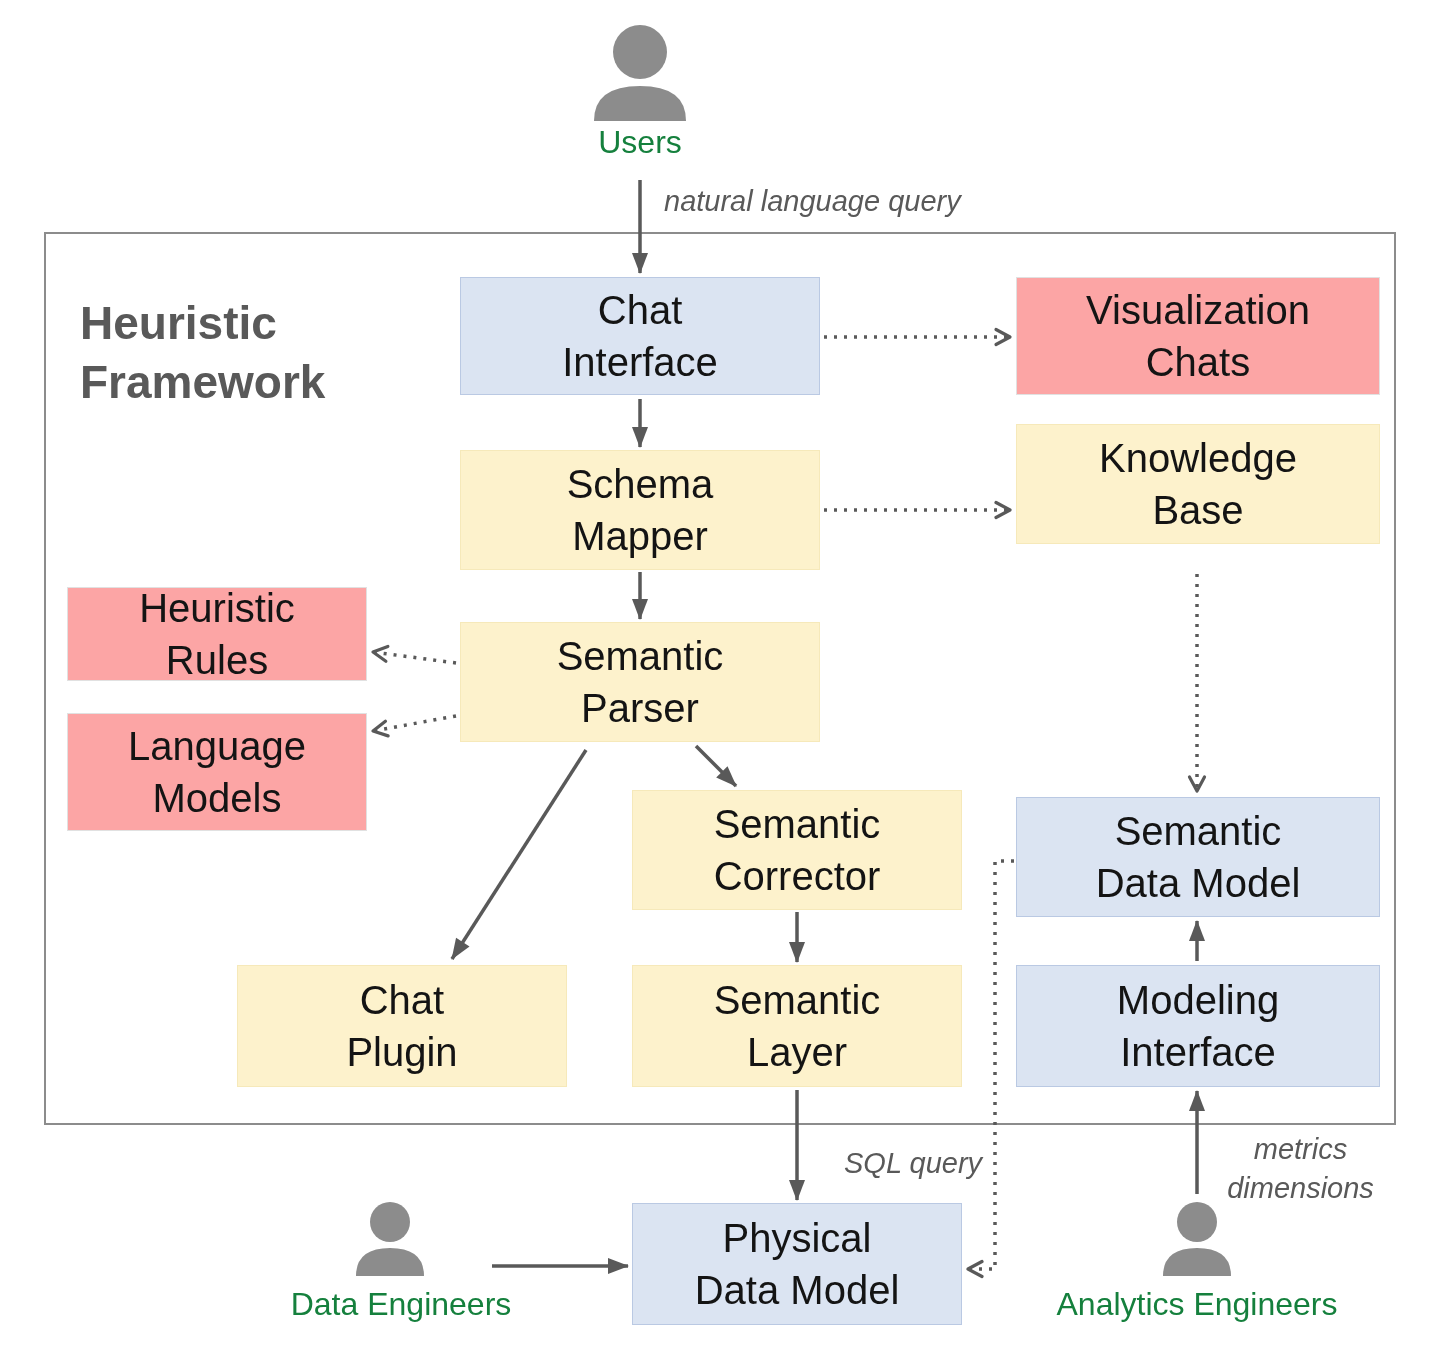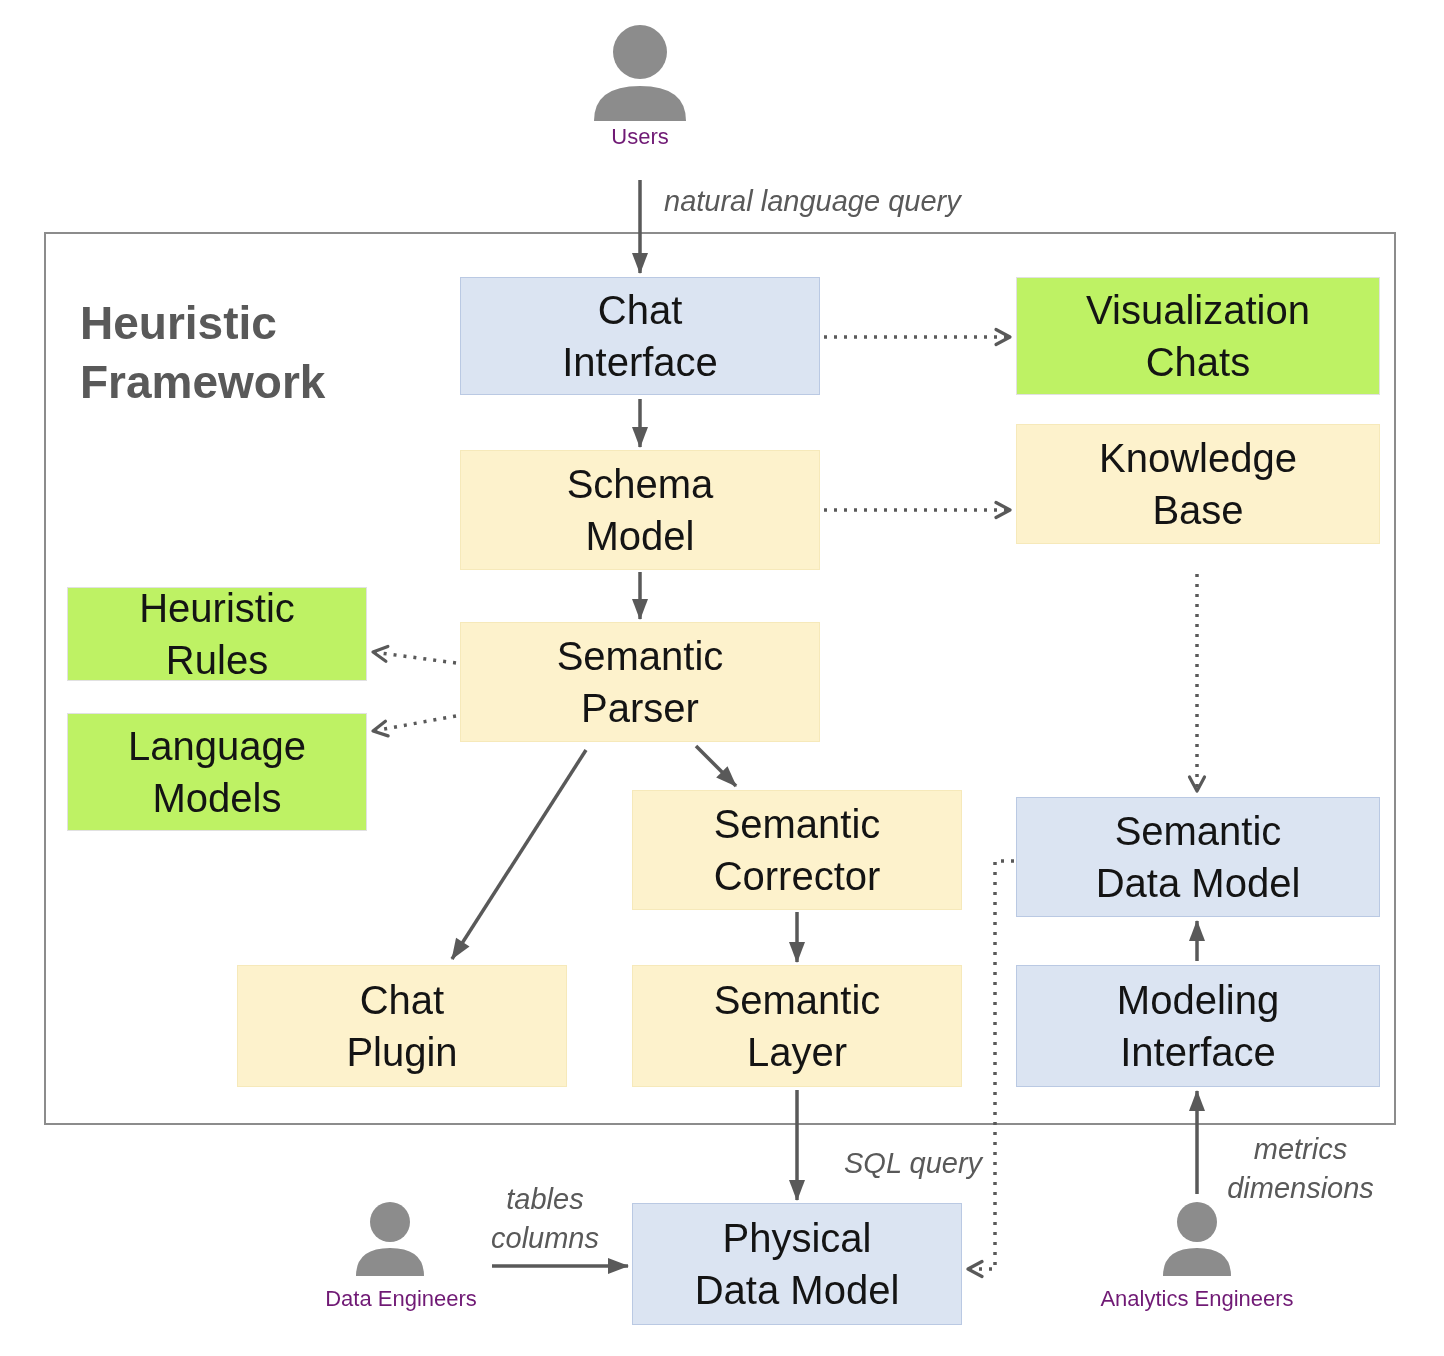--- a/index.html
+++ b/index.html
@@ -9,23 +9,23 @@
          border:2px solid #8c8c8c;background:#ffffff;box-sizing:border-box;}
 
   .title{position:absolute;left:80px;top:294px;font-size:46px;font-weight:bold;
          color:#595959;line-height:1.28;white-space:pre-line;}
 
   .node{position:absolute;display:flex;align-items:center;justify-content:center;
         text-align:center;font-size:40px;color:#141414;line-height:1.3;box-sizing:border-box;}
   .node .node-label{white-space:pre-line;}
   .node.blue  {background:#dbe4f2;border:1px solid #bac9e3;}
   .node.yellow{background:#fdf2cc;border:1px solid #f6e9ba;}
-  .node.gray  {background:#bef264;border:1px solid #e1e1e1;}
+  .node.gray  {background:#fca5a5;border:1px solid #e1e1e1;}
 
-  .actor-label{position:absolute;font-size:22px;color:#701a75;text-align:center;}
+  .actor-label{position:absolute;font-size:32px;color:#15803d;text-align:center;}
   .edge-label{position:absolute;font-size:29px;font-style:italic;color:#595959;
               line-height:1.35;white-space:pre-line;}
   .edge-label.center{text-align:center;}
 
   svg.arrows{position:absolute;left:0;top:0;pointer-events:none;}
 </style>
 </head>
 <body>
 
 <div class="canvas">
@@ -40,21 +40,21 @@
 Interface</span>
   </div>
 
   <div class="node gray" style="left:1016px;top:277px;width:364px;height:118px">
     <span class="node-label">Visualization
 Chats</span>
   </div>
 
   <div class="node yellow" style="left:460px;top:450px;width:360px;height:120px">
     <span class="node-label">Schema
-Model</span>
+Mapper</span>
   </div>
 
   <div class="node yellow" style="left:1016px;top:424px;width:364px;height:120px">
     <span class="node-label">Knowledge
 Base</span>
   </div>
 
   <div class="node gray" style="left:67px;top:587px;width:300px;height:94px">
     <span class="node-label">Heuristic
 Rules</span>
@@ -99,22 +99,20 @@
     <span class="node-label">Physical
 Data Model</span>
   </div>
 
   <div class="actor-label" style="left:540px;top:124px;width:200px">Users</div>
   <div class="actor-label" style="left:266px;top:1286px;width:270px">Data Engineers</div>
   <div class="actor-label" style="left:1040px;top:1286px;width:314px">Analytics Engineers</div>
 
   <div class="edge-label" style="left:664px;top:182px">natural language query</div>
   <div class="edge-label" style="left:844px;top:1144px">SQL query</div>
-  <div class="edge-label center" style="left:455px;top:1180px;width:180px">tables
-columns</div>
   <div class="edge-label center" style="left:1218px;top:1130px;width:165px">metrics
 dimensions</div>
 
   <svg class="arrows" width="1444" height="1356" viewBox="0 0 1444 1356">
     <defs>
       <marker id="mS" markerWidth="24" markerHeight="20" refX="21" refY="10" orient="auto" markerUnits="userSpaceOnUse">
         <path d="M1,2 L22,10 L1,18 Z" fill="#595959"></path>
       </marker>
       <marker id="mO" markerWidth="22" markerHeight="22" refX="18" refY="11" orient="auto" markerUnits="userSpaceOnUse">
         <path d="M4,3.5 L18,11 L4,18.5" fill="none" stroke="#595959" stroke-width="3.2" stroke-linecap="round" stroke-linejoin="round"></path>

